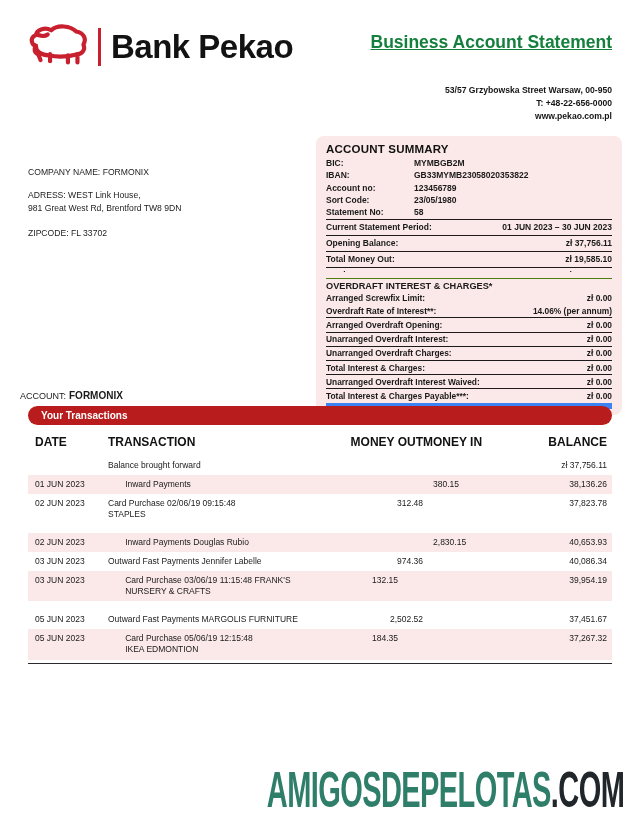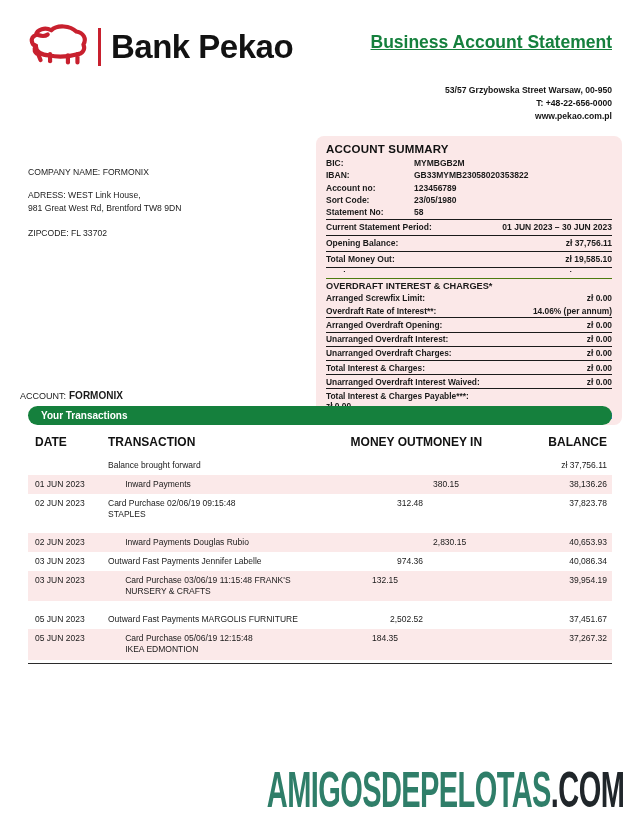--- a/index.html
+++ b/index.html
@@ -26,32 +26,32 @@
   .field { display:flex; font-size:8.5px; line-height:1.45; }
   .f-label { width:88px; font-weight:700; }
   .f-value { font-weight:700; }
 
   .srow { display:flex; justify-content:space-between; border-top:1px solid #1a1a1a; padding:2.5px 0; font-size:8.5px; font-weight:700; }
   .sum-rows .srow:last-child { border-bottom:1px solid #1a1a1a; }
 
   .od-title { font-size:9.2px; font-weight:700; border-top:1px solid #4d7c0f; padding-top:2px; }
   .od-row { display:flex; justify-content:space-between; font-size:8.4px; font-weight:700; padding:1.6px 0; }
   .od-row.sep { border-top:1px solid #1a1a1a; }
-  .od-rows .od-row:last-child { border-bottom:6px solid #3b82f6;flex-direction:column; }
+  .od-rows .od-row:last-child { border-bottom:6px solid #3b82f6; }
 
   
   .company { position:absolute; left:28px; top:166px; font-size:8.6px; line-height:1.45; color:#1c1c1c; }
   .company .gap-b { margin-bottom:11px; }
   .company .gap-t { margin-top:13px; }
 
   
   .account-line { position:absolute; left:20px; top:390px; font-size:9px; }
   .account-line .acct-name { font-weight:700; font-size:10px; margin-left:3px; }
 
-  .tx-bar { position:absolute; left:28px; top:406px; width:584px; height:19px; background:#15803d; border-radius:9.5px; color:#fff; font-size:10px; font-weight:700; line-height:19px; padding-left:13px; }
+  .tx-bar { position:absolute; left:28px; top:406px; width:584px; height:19px; background:#b91c1c; border-radius:9.5px; color:#fff; font-size:10px; font-weight:700; line-height:19px; padding-left:13px; }
 
   .table { position:absolute; left:28px; top:430px; width:584px; font-size:8.5px; }
   .t-head { display:flex; font-size:12px; font-weight:700; padding:5px 5px 7px 0; color:#111; }
   .t-row { display:flex; padding:4px 5px 4px 0; line-height:1.3; }
   .t-row.pink { background:#fbe9e9;gap:35px; }
   .t-row.gap-after { margin-bottom:9px; }
   .t-row.gap-small { margin-bottom:3px; }
   .c-date { width:80px; padding-left:7px; }
   .c-tr   { width:235px; }
   .c-out  { width:80px; text-align:right; }

